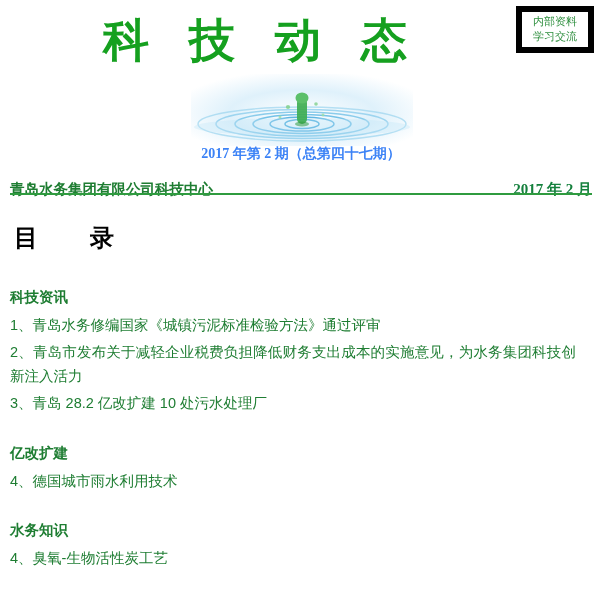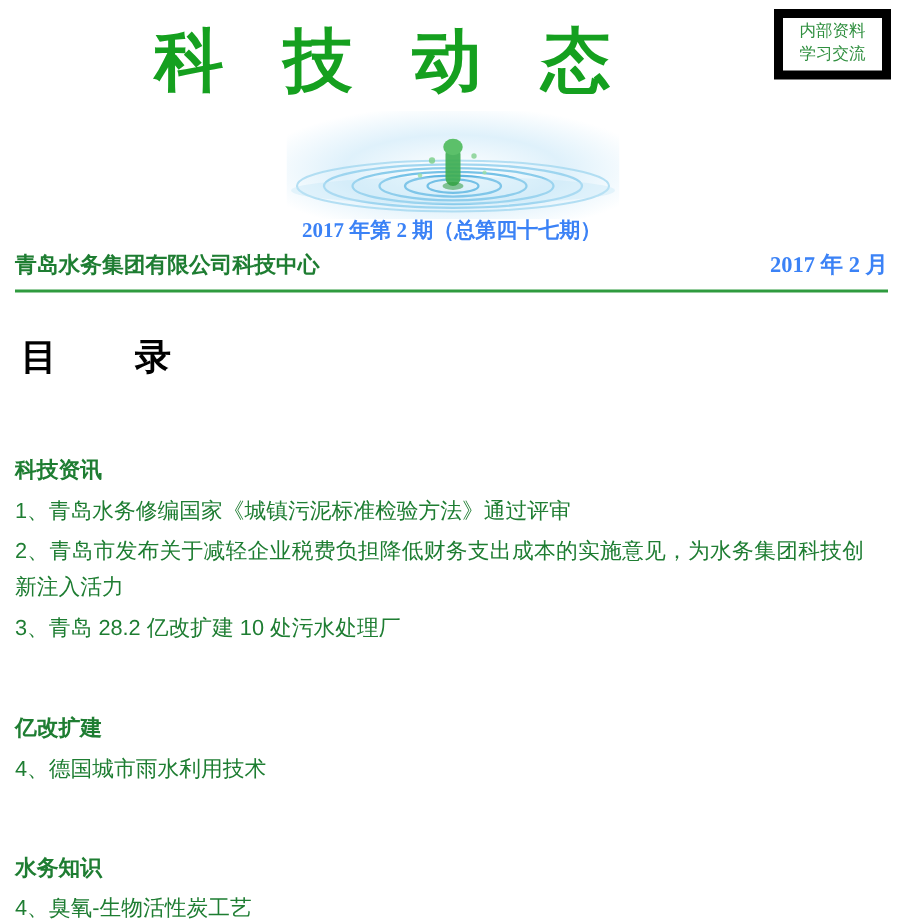--- a/index.html
+++ b/index.html
@@ -81,38 +81,38 @@
     text-align: center;
     font-family: "Liberation Serif", "DejaVu Serif", serif;
     font-weight: bold;
     font-size: 14px;
     color: #3b82f6;
   }
 
   
   .publisher-row {
     position: absolute;
-    top: 167px;
+    top: 180px;
     left: 10px;
     right: 10px;
     display: flex;
     justify-content: space-between;
     align-items: baseline;
   }
   .publisher-name {
     font-family: "Liberation Sans", "DejaVu Sans", sans-serif;
     font-weight: bold;
     font-size: 14.5px;
     color: #1e7d32;
   }
   .publisher-date {
     font-family: "Liberation Serif", "DejaVu Serif", serif;
     font-weight: bold;
     font-size: 15px;
-    color: #3b82f6;
+    color: #15803d;
   }
 
   
   .divider {
     position: absolute;
     top: 193px;
     left: 10px;
     width: 582px;
     height: 2px;
     background: #2f9b3f;
@@ -135,21 +135,20 @@
 
   
   .toc-body {
     position: absolute;
     top: 288px;
     left: 10px;
     width: 566px;
   }
   .toc-section {
     margin-bottom: 14px;
-    margin-top: 16px;
   }
   .section-title {
     font-family: "Liberation Sans", "DejaVu Sans", sans-serif;
     font-weight: bold;
     font-size: 14.5px;
     color: #1e7d32;
     margin-bottom: 7px;
   }
   .toc-item {
     font-family: "Liberation Sans", "DejaVu Sans", sans-serif;

